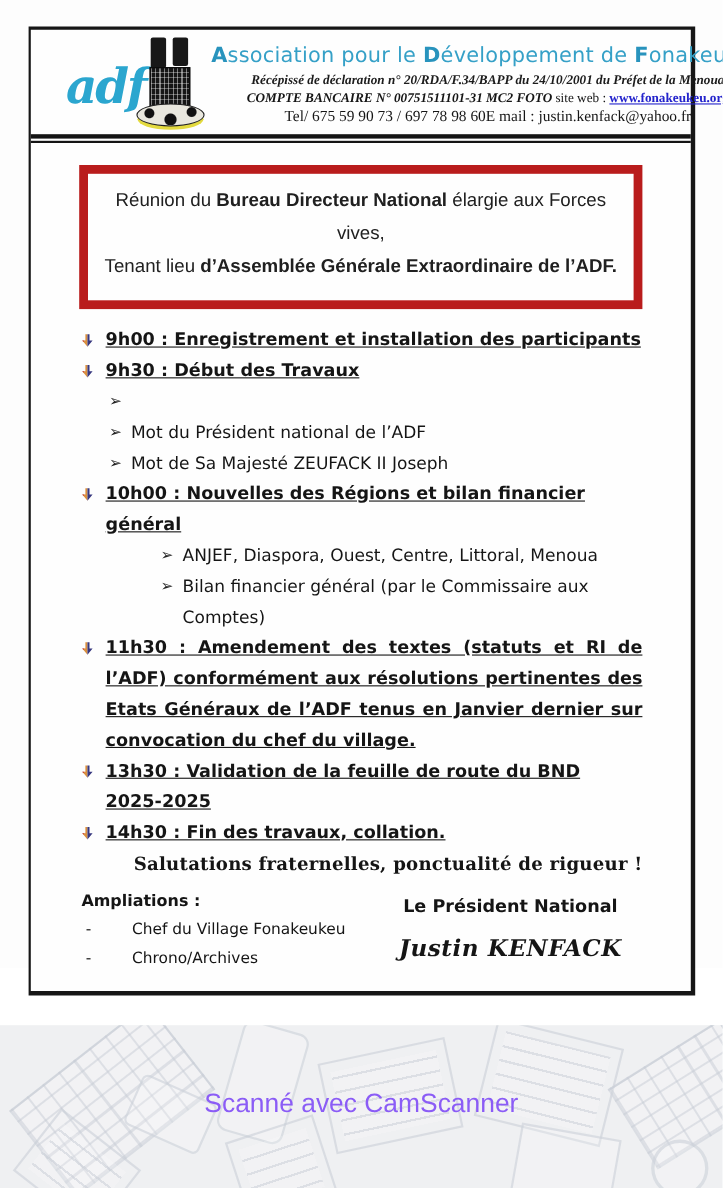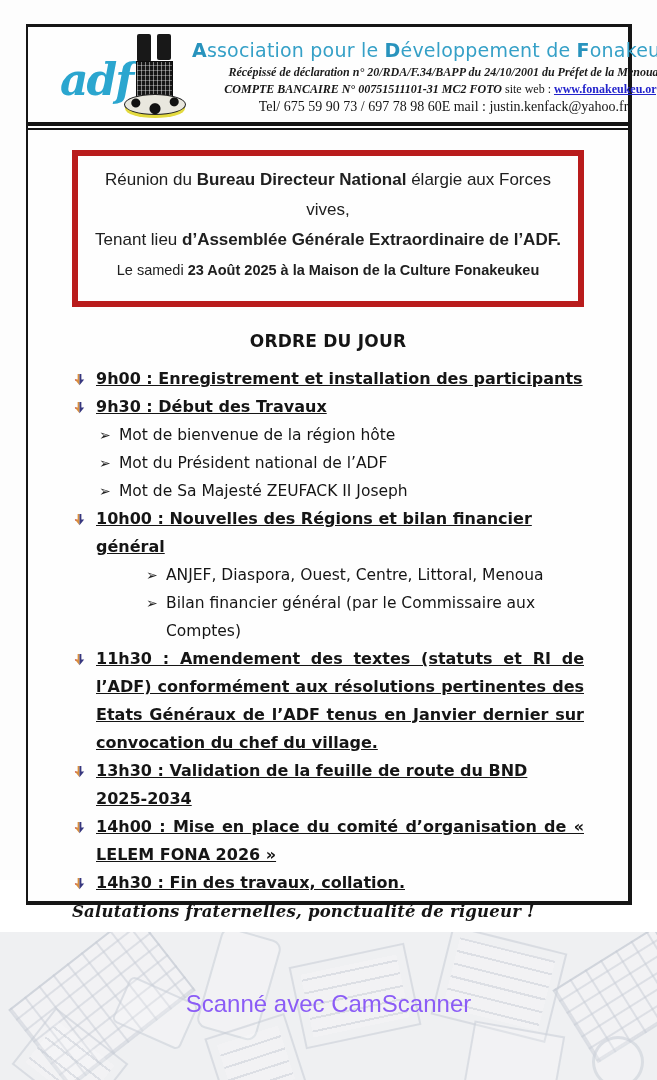--- a/index.html
+++ b/index.html
@@ -55,39 +55,39 @@
   .lh-tel { font-family:"Liberation Serif", serif; font-size:14px; margin-top:2px; white-space:nowrap; }
 
   
   .dbl-rule .l1 { height:4px; background:#141414; }
   .dbl-rule .l2 { height:2px; background:#141414; margin-top:2px; }
 
   
   .content { padding:0 44px; }
 
   .notice-box {
-    margin-top:20px; border:6px solid #b91c1c; padding:9px 8px 16px 8px;
+    margin-top:20px; border:8px solid #b91c1c; padding:9px 8px 16px 8px;
     text-align:center; font-family:"Liberation Sans", sans-serif;
     font-size:17px; line-height:30px; color:#202020;
   }
   .notice-box b { font-weight:700; }
   .notice-line3 { font-size:14.5px; }
 
   .ordre-title { text-align:center; font-weight:700; font-size:17px; margin-top:24px; letter-spacing:.2px; }
 
   .agenda { margin-top:14px; }
   .a-item { display:flex; align-items:flex-start; line-height:28px; font-size:16px; font-weight:700;text-decoration:underline; }
   .a-item .bullet { flex:0 0 15px; margin-top:7px; margin-right:9px; }
   .a-item .txt { flex:1; }
   .a-item.justify .txt { text-align:justify; }
   .a-sub { display:flex; line-height:28px; font-size:15.5px; font-weight:400; padding-left:27px; }
   .a-sub.deep { padding-left:74px; }
   .a-sub .chev { flex:0 0 20px; font-size:14px; color:#222; }
 
-  .closing { text-align:left; font-family:"DejaVu Serif", serif; font-style:italic; font-weight:700;
+  .closing { text-align:right; font-family:"DejaVu Serif", serif; font-weight:700;
              font-size:16.5px; margin-top:5px; letter-spacing:.2px; }
 
   .footer-row { display:flex; justify-content:space-between; margin-top:17px; }
   .ampliations { padding-left:2px; }
   .amp-label { font-weight:700; font-size:14.5px; }
   .amp-item { display:flex; font-size:14px; line-height:17px; margin-top:9px; }
   .amp-item .dash { width:46px; padding-left:4px; }
   .sign-block { width:240px; text-align:center; padding-top:2px; }
   .pres-title { font-weight:700; font-size:16px; white-space:nowrap; }
   .pres-name { margin-top:16px; font-family:"DejaVu Serif", serif; font-style:italic; font-weight:700;
@@ -141,24 +141,22 @@
     <div class="dbl-rule">
       <div class="l1"></div>
         <div class="l2"></div>
     </div>
 
     <div class="content">
 
       <div class="notice-box">
         <div><span>Réunion du </span><b>Bureau Directeur National</b><span> élargie aux Forces vives,</span></div>
         <div><span>Tenant lieu </span><b>d’Assemblée Générale Extraordinaire de l’ADF.</b></div>
-        <div class="notice-line3"><span>Le samedi </span><b>23 Août 2025 à la Maison de la Culture Fonakeukeu</b></div>
-      </div>
-
-      <div class="ordre-title">ORDRE DU JOUR</div>
+      </div>
+
 
       <div class="agenda">
 
         <div class="a-item">
           <svg class="bullet" width="15" height="15" viewBox="0 0 16 16">
               <polygon points="6,2 8,2 8,14 3,8 6,8" fill="#d98f3e"></polygon>
               <polygon points="8,2 10,2 10,8 13,8 8,14" fill="#37377f"></polygon>
               <polygon points="3,8 5,8 4,9.5" fill="#c23434"></polygon>
             </svg>
           <div class="txt">9h00 : Enregistrement et installation des participants</div>
@@ -168,21 +166,20 @@
           <svg class="bullet" width="15" height="15" viewBox="0 0 16 16">
               <polygon points="6,2 8,2 8,14 3,8 6,8" fill="#d98f3e"></polygon>
               <polygon points="8,2 10,2 10,8 13,8 8,14" fill="#37377f"></polygon>
               <polygon points="3,8 5,8 4,9.5" fill="#c23434"></polygon>
             </svg>
           <div class="txt">9h30 : Début des Travaux</div>
         </div>
 
         <div class="a-sub">
           <span class="chev">➢</span>
-          <div class="txt">Mot de bienvenue de la région hôte</div>
         </div>
 
         <div class="a-sub">
           <span class="chev">➢</span>
           <div class="txt">Mot du Président national de l’ADF</div>
         </div>
 
         <div class="a-sub">
           <span class="chev">➢</span>
           <div class="txt">Mot de Sa Majesté ZEUFACK II Joseph</div>
@@ -215,31 +212,23 @@
             </svg>
           <div class="txt">11h30 : Amendement des textes (statuts et RI de l’ADF) conformément aux résolutions pertinentes des Etats Généraux de l’ADF tenus en Janvier dernier sur convocation du chef du village.</div>
         </div>
 
         <div class="a-item">
           <svg class="bullet" width="15" height="15" viewBox="0 0 16 16">
               <polygon points="6,2 8,2 8,14 3,8 6,8" fill="#d98f3e"></polygon>
               <polygon points="8,2 10,2 10,8 13,8 8,14" fill="#37377f"></polygon>
               <polygon points="3,8 5,8 4,9.5" fill="#c23434"></polygon>
             </svg>
-          <div class="txt">13h30 : Validation de la feuille de route du BND 2025-2034</div>
-        </div>
-
-        <div class="a-item justify">
-          <svg class="bullet" width="15" height="15" viewBox="0 0 16 16">
-              <polygon points="6,2 8,2 8,14 3,8 6,8" fill="#d98f3e"></polygon>
-              <polygon points="8,2 10,2 10,8 13,8 8,14" fill="#37377f"></polygon>
-              <polygon points="3,8 5,8 4,9.5" fill="#c23434"></polygon>
-            </svg>
-          <div class="txt">14h00 : Mise en place du comité d’organisation de « LELEM FONA 2026 »</div>
-        </div>
+          <div class="txt">13h30 : Validation de la feuille de route du BND 2025-2025</div>
+        </div>
+
 
         <div class="a-item">
           <svg class="bullet" width="15" height="15" viewBox="0 0 16 16">
               <polygon points="6,2 8,2 8,14 3,8 6,8" fill="#d98f3e"></polygon>
               <polygon points="8,2 10,2 10,8 13,8 8,14" fill="#37377f"></polygon>
               <polygon points="3,8 5,8 4,9.5" fill="#c23434"></polygon>
             </svg>
           <div class="txt">14h30 : Fin des travaux, collation.</div>
         </div>
 

